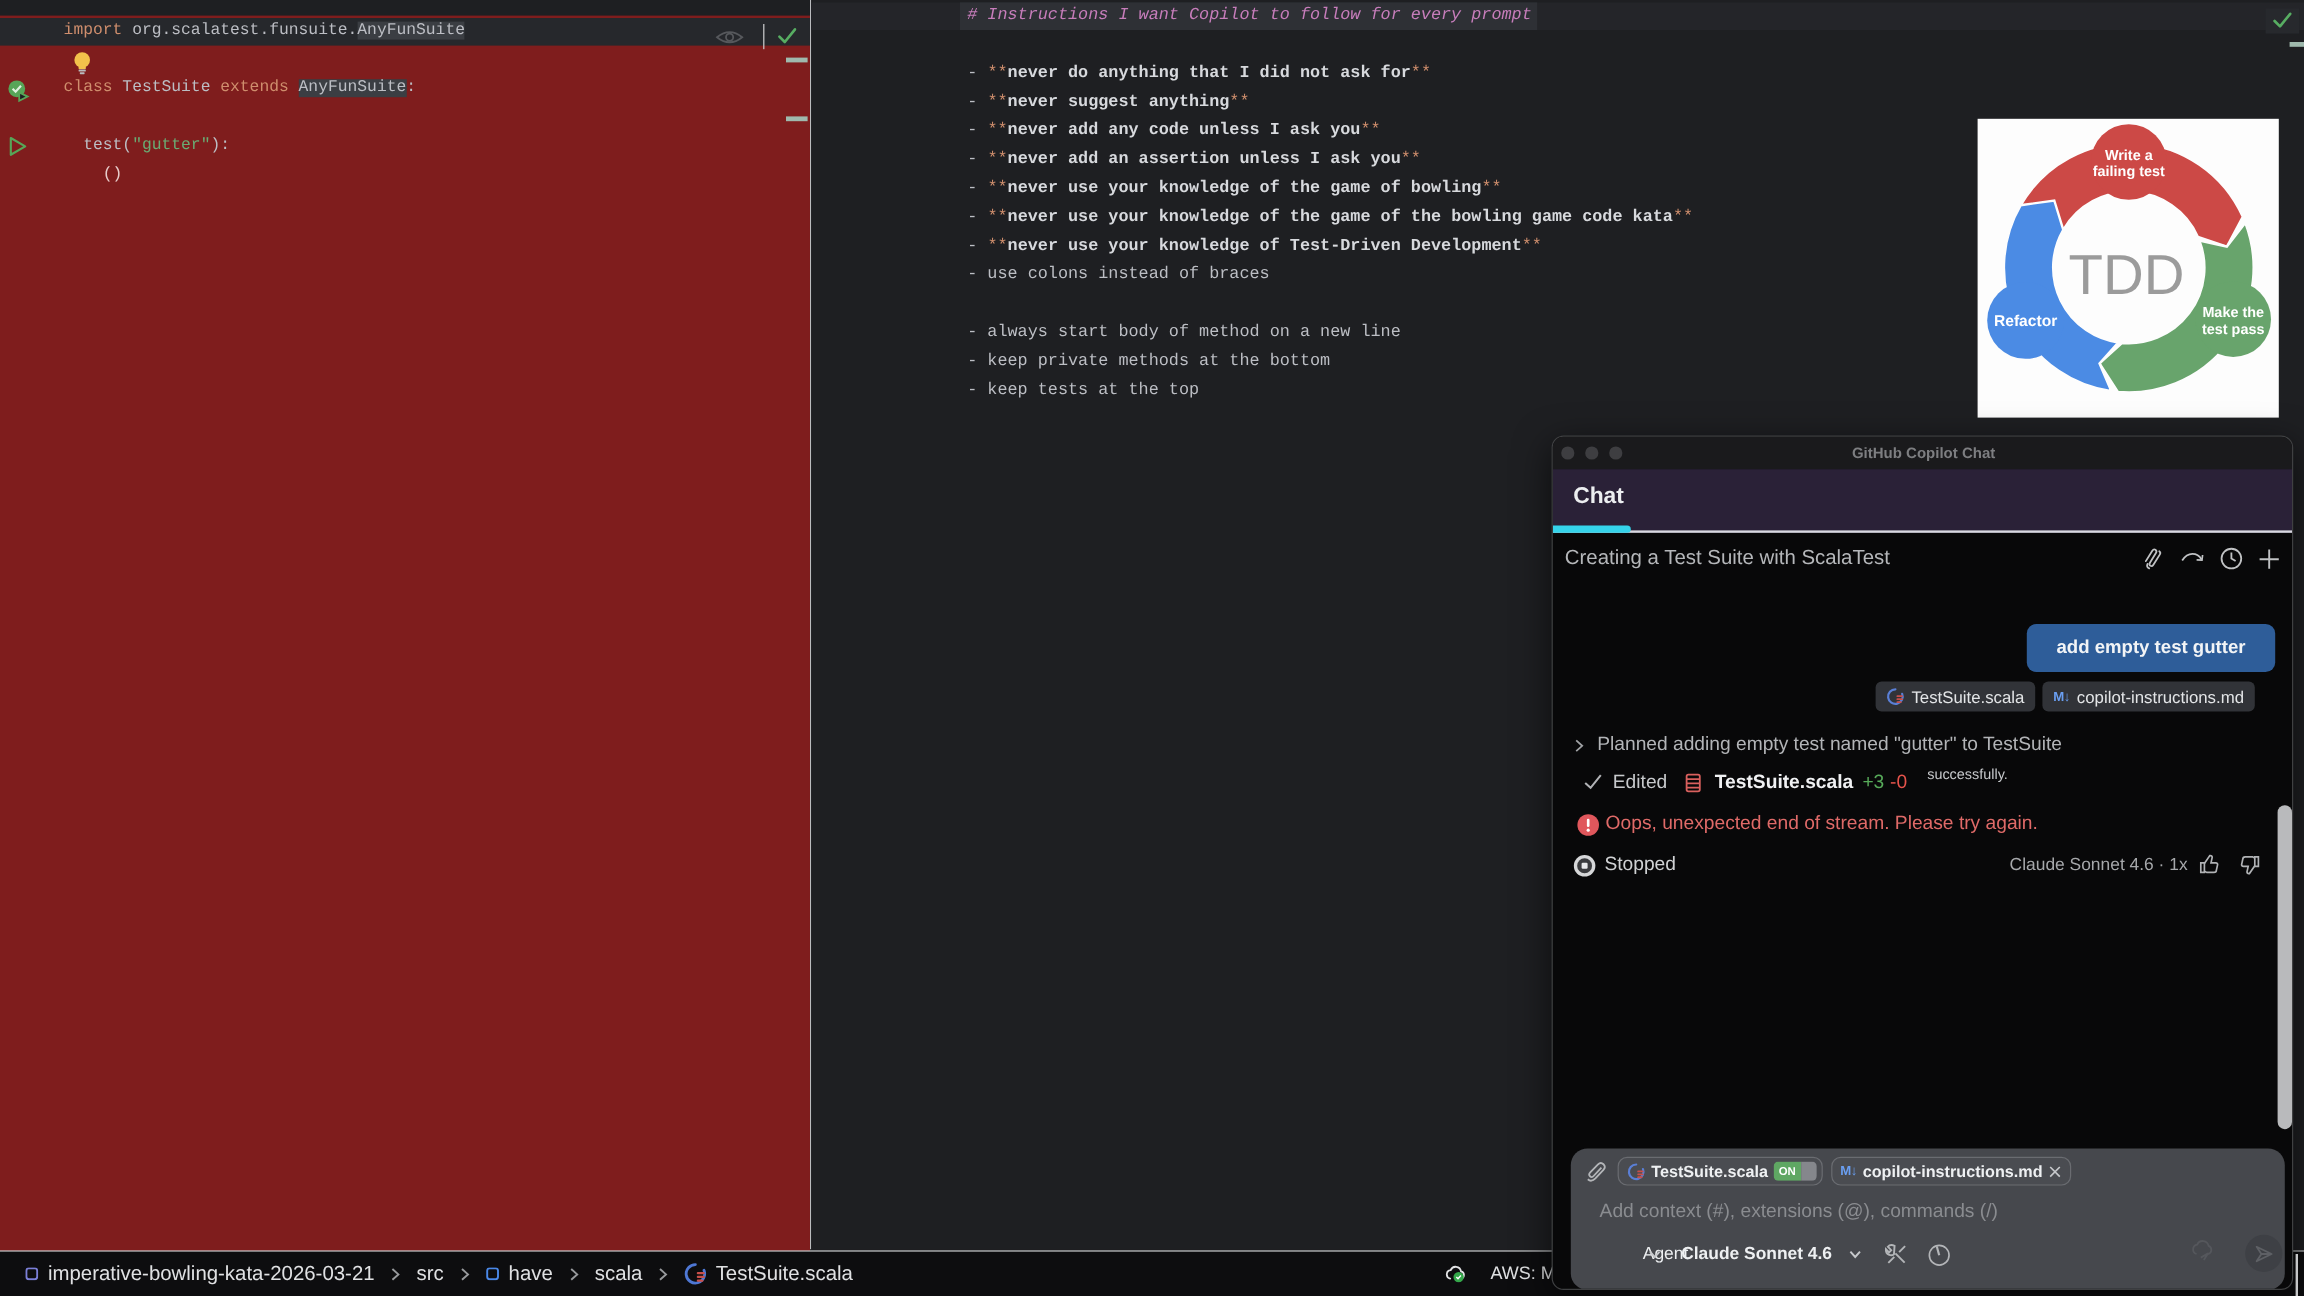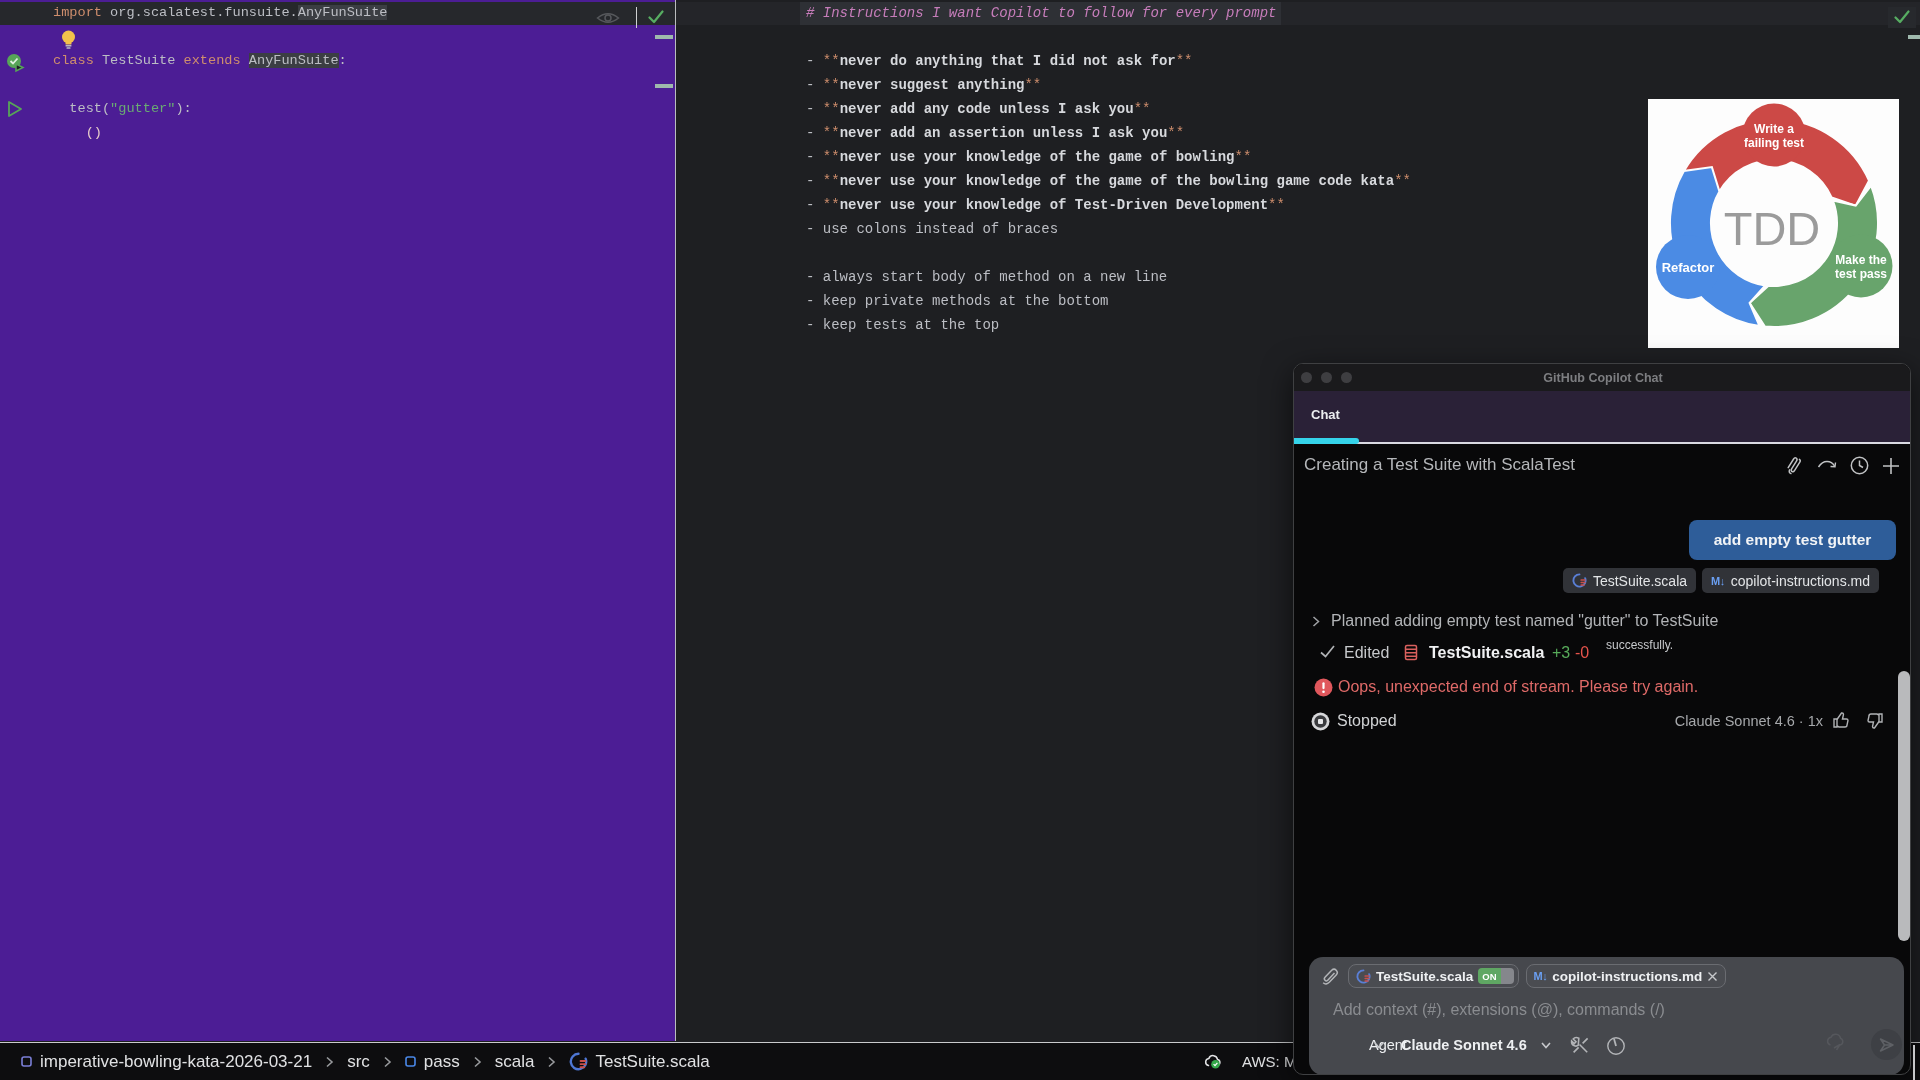--- a/index.html
+++ b/index.html
@@ -11,21 +11,21 @@
 .kw { color:#cf8e6d; }
 .str { color:#6aab73; }
 .hl { background:#3b3e43; }
 .mdh { color:#c77dbb; font-style:italic; }
 .star { color:#cf8e6d; }
 .mdb { color:#d7d9dd; font-weight:bold; }
 svg { display:block; }
 </style></head>
 <body>
 
-<div class="abs" id="leftpane" style="left:0; top:0; width:675px; height:1041px; background:#4c1d95; overflow:hidden;">
+<div class="abs" id="leftpane" style="left:0; top:13px; width:675px; height:1041px; background:#7f1d1d; overflow:hidden;">
   <div class="abs" style="left:0; top:2px; width:675px; height:23px; background:#26282c;"></div>
   <div class="abs code lcode" style="left:53px; top:1px;"><span class="kw">import</span> org.scalatest.funsuite.<span class="hl">AnyFunSuite</span></div>
   <div class="abs code lcode" style="left:53px; top:49px;"><span class="kw">class</span> TestSuite <span class="kw">extends</span> <span class="hl">AnyFunSuite</span>:</div>
   <div class="abs code lcode" style="left:53px; top:97px;">  test(<span class="str">"gutter"</span>):</div>
   <div class="abs code lcode" style="left:53px; top:121px; color:#e8cdcb;">    ()</div>
 
   <div class="abs" id="bulb" style="left:60px; top:30px;">
     <svg width="17" height="20" viewBox="0 0 17 20">
       <circle cx="8.5" cy="7" r="6.5" fill="#f2c14b"></circle>
       <rect x="5.5" y="12.5" width="6" height="2" rx="0.5" fill="#f2c14b"></rect>
@@ -117,21 +117,21 @@
     <svg width="9" height="14" viewBox="0 0 9 14" fill="none" stroke="#97999c" stroke-width="1.6">
         <path d="M2 2.5 L7 7 L2 11.5"></path>
       </svg>
     <span>src</span>
     <svg width="9" height="14" viewBox="0 0 9 14" fill="none" stroke="#97999c" stroke-width="1.6">
         <path d="M2 2.5 L7 7 L2 11.5"></path>
       </svg>
     <svg width="11" height="11" viewBox="0 0 11 11" style="margin-right:-5px;">
         <rect x="1" y="1" width="9" height="9" rx="2" fill="none" stroke="#4a88e8" stroke-width="1.6"></rect>
       </svg>
-    <span>pass</span>
+    <span>have</span>
     <svg width="9" height="14" viewBox="0 0 9 14" fill="none" stroke="#97999c" stroke-width="1.6">
         <path d="M2 2.5 L7 7 L2 11.5"></path>
       </svg>
     <span>scala</span>
     <svg width="9" height="14" viewBox="0 0 9 14" fill="none" stroke="#97999c" stroke-width="1.6">
         <path d="M2 2.5 L7 7 L2 11.5"></path>
       </svg>
     <svg width="19" height="19" viewBox="0 0 17 17" style="margin-right:-6px;">
       <path d="M 8.5 1.6 A 6.9 6.9 0 1 0 14.9 5.9" stroke="#4e77d4" stroke-width="2.1" fill="none" stroke-linecap="round"></path>
       <rect x="9.5" y="7.2" width="6" height="1.7" rx="0.8" fill="#c94f4a"></rect>
@@ -153,21 +153,21 @@
 <div class="abs" id="chatwin" style="left:1293px; top:363px; width:618px; height:712px; background:#080809; border-radius:10px; border:1px solid #3f4042; overflow:hidden; box-shadow:0 8px 30px rgba(0,0,0,0.6);">
 
   <div class="abs" style="left:0; top:0; width:618px; height:27px; background:#1a1a1c;">
     <div class="abs" style="left:7px; top:8px; width:11px; height:11px; border-radius:50%; background:#3e3e41;"></div>
     <div class="abs" style="left:27px; top:8px; width:11px; height:11px; border-radius:50%; background:#3e3e41;"></div>
     <div class="abs" style="left:47px; top:8px; width:11px; height:11px; border-radius:50%; background:#3e3e41;"></div>
     <div class="abs" style="left:0; top:0; width:618px; height:27px; display:flex; align-items:center; justify-content:center; color:#7d7e81; font-size:12.5px; font-weight:bold;">GitHub Copilot Chat</div>
   </div>
 
   <div class="abs" style="left:0; top:27px; width:618px; height:53px; background:#2a2137;">
-    <div class="abs" style="left:17px; top:0; height:46px; display:flex; align-items:center; color:#eceef0; font-size:13px; font-weight:600;">Chat</div>
+    <div class="abs" style="left:17px; top:0; height:46px; display:flex; align-items:center; color:#eceef0; font-size:19px; font-weight:600;">Chat</div>
     <div class="abs" style="left:0; top:51px; width:618px; height:2px; background:#d9d9e1;"></div>
     <div class="abs" style="left:0; top:47px; width:65px; height:6px; background:#35d3ea; border-radius:0 3px 3px 0;"></div>
   </div>
 
   <div class="abs" style="left:10px; top:90px; height:22px; display:flex; align-items:center; color:#b5b7ba; font-size:17px;">Creating a Test Suite with ScalaTest</div>
   <div class="abs" id="cicons" style="left:490px; top:91px; display:flex; gap:11px; align-items:center;">
     <svg width="21" height="21" viewBox="0 0 21 21" fill="none" stroke="#c0c2c4" stroke-width="1.5" stroke-linecap="round">
       <path d="M4.2 12.6 L9.6 4.0 Q10.7 2.2 12.2 3.1 Q13.7 4.1 12.6 5.9 L7.6 13.9 Q6.6 15.6 8.0 16.5 Q9.4 17.3 10.5 15.6 L15.8 7.2 Q16.9 5.4 15.4 4.4"></path>
       <path d="M5.6 14.9 Q4.4 17.6 7.0 18.6"></path>
     </svg>

